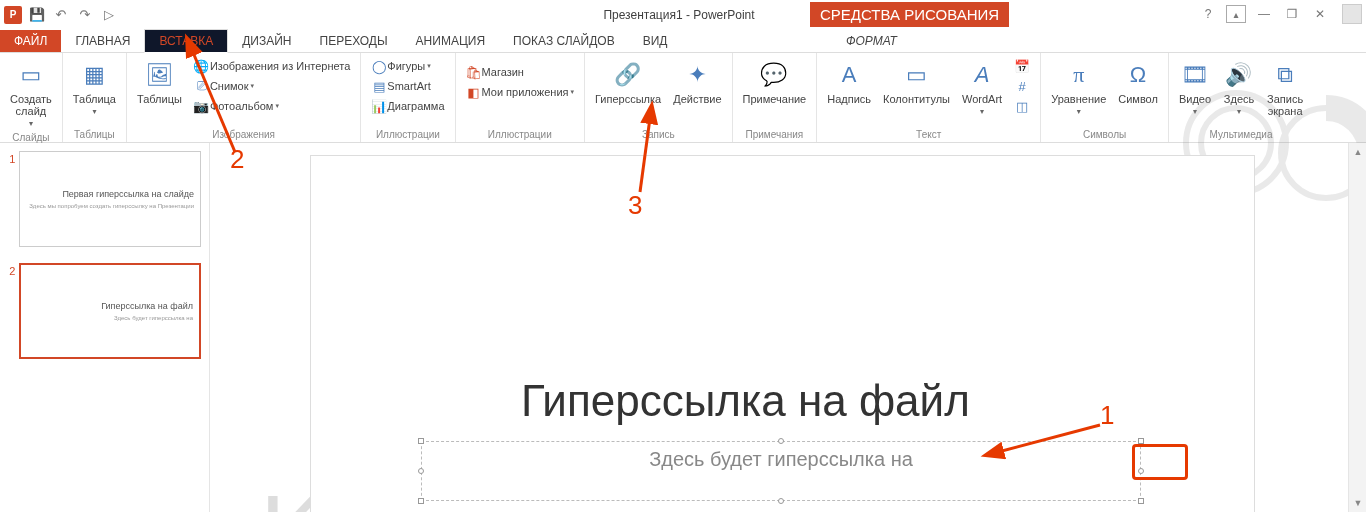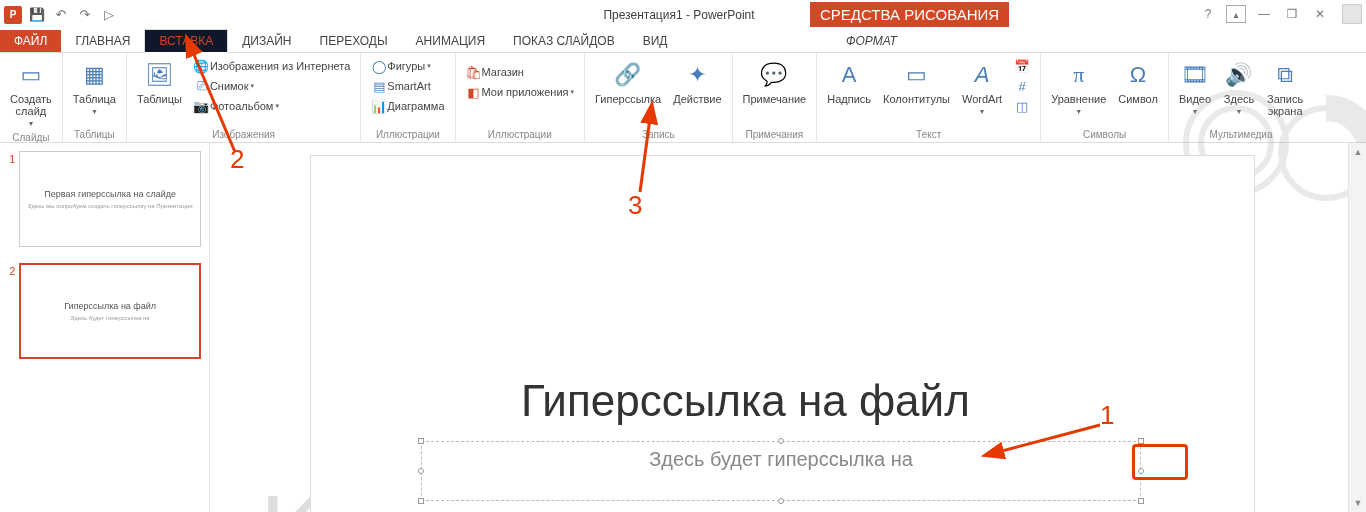--- a/index.html
+++ b/index.html
@@ -36,21 +36,21 @@
   .stack { display: flex; flex-direction: column; gap: 2px; }
   .smallbtn { display: flex; align-items: center; padding: 1px 4px; font-size: 11px; cursor: pointer; white-space: nowrap; }
   .smallbtn .ic { width: 16px; height: 16px; display: flex; align-items: center; justify-content: center; font-size: 13px; color: #4a7dbb; }
   .smallbtn .drop { font-size: 7px; color: #666; margin-left: 2px; }
 
   
   .workspace { position: absolute; top: 143px; left: 0; right: 0; bottom: 0; display: flex; background: #f9f9f9; }
   .thumb-panel { width: 210px; background: #fff; border-right: 1px solid #e5e5e5; padding: 8px 8px 8px 4px; }
   .thumb-wrap { display: flex; gap: 4px; margin-bottom: 16px; }
   .thumb-num { width: 12px; font-size: 11px; color: #d24726; text-align: right; padding-top: 2px; }
-  .thumb { width: 192px; height: 96px; background: #fff; border: 1px solid #ccc; display: flex; flex-direction: column; align-items: center; justify-content: center; font-size: 8px; color: #555; text-align: center; padding: 6px; }
+  .thumb { width: 192px; height: 96px; background: #fff; border: 1px solid #ccc; display: flex; flex-direction: column; align-items: flex-end; justify-content: center; font-size: 8px; color: #555; text-align: center; padding: 6px; }
   .thumb.selected { border: 2px solid #d24726; }
   .thumb .t-title { font-size: 9px; margin-bottom: 4px; }
   .thumb .t-sub { font-size: 6px; color: #999; }
 
   .editor { flex: 1; position: relative; background: #fff; }
   .slide-canvas { position: absolute; left: 100px; top: 12px; width: 945px; height: 360px; border: 1px solid #ddd; background: #fff; overflow: hidden; }
   .wm { position: absolute; left: 50px; top: 330px; font-size: 100px; font-weight: 300; color: rgba(120,120,120,0.25); letter-spacing: 4px; white-space: nowrap; pointer-events: none; }
   .wm2 { position: absolute; right: -40px; top: -60px; width: 260px; height: 200px; opacity: 0.18; pointer-events: none; }
   .slide-title { position: absolute; left: 210px; top: 220px; font-size: 44px; font-weight: 300; color: #333; }
   .content-box { position: absolute; left: 110px; top: 285px; width: 720px; height: 60px; border: 1px dashed #bbb; display: flex; align-items: flex-start; justify-content: center; padding-top: 6px; }

